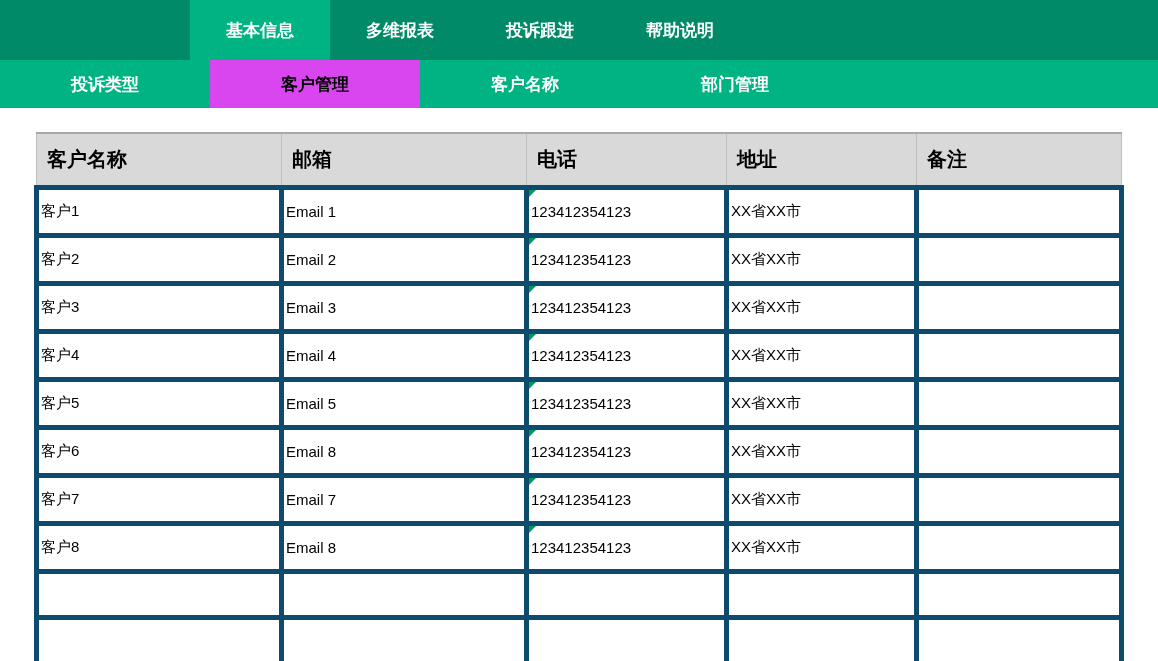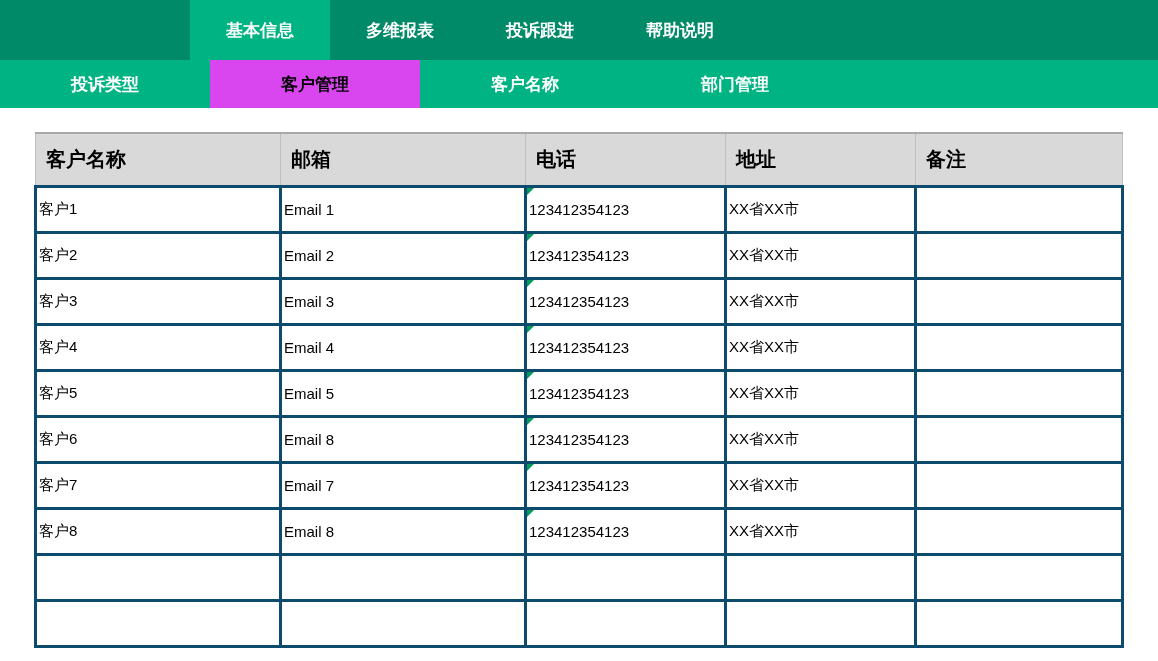--- a/index.html
+++ b/index.html
@@ -72,21 +72,21 @@
     background: #d9d9d9;
     text-align: left;
     font-weight: bold;
     font-size: 20px;
     padding: 12px 10px;
     border: 1px solid #bfbfbf;
     border-top: 2px solid #a9a9a9;
     height: 48px;
   }
   td {
-    border: 3px solid #0c4a6e;
+    border: 5px solid #0c4a6e;
     padding: 12px 2px;
     height: 46px;
     background: #ffffff;
     position: relative;
   }
   
   td.flag::before {
     content: "";
     position: absolute;
     top: 0; left: 0;

